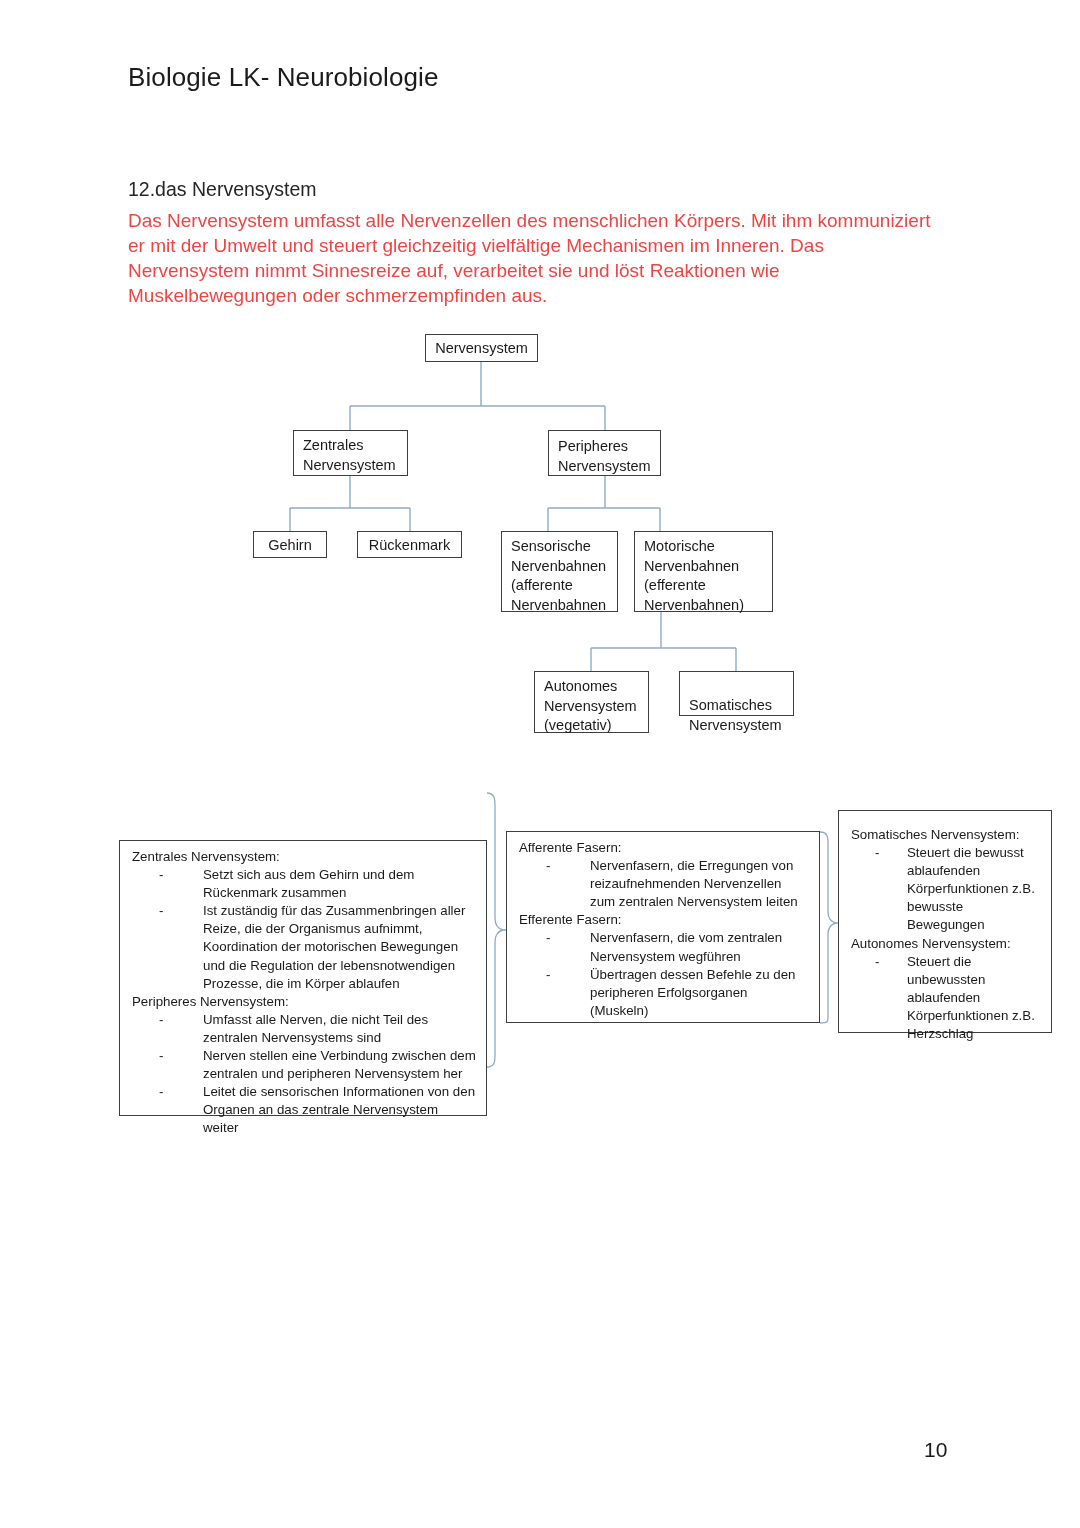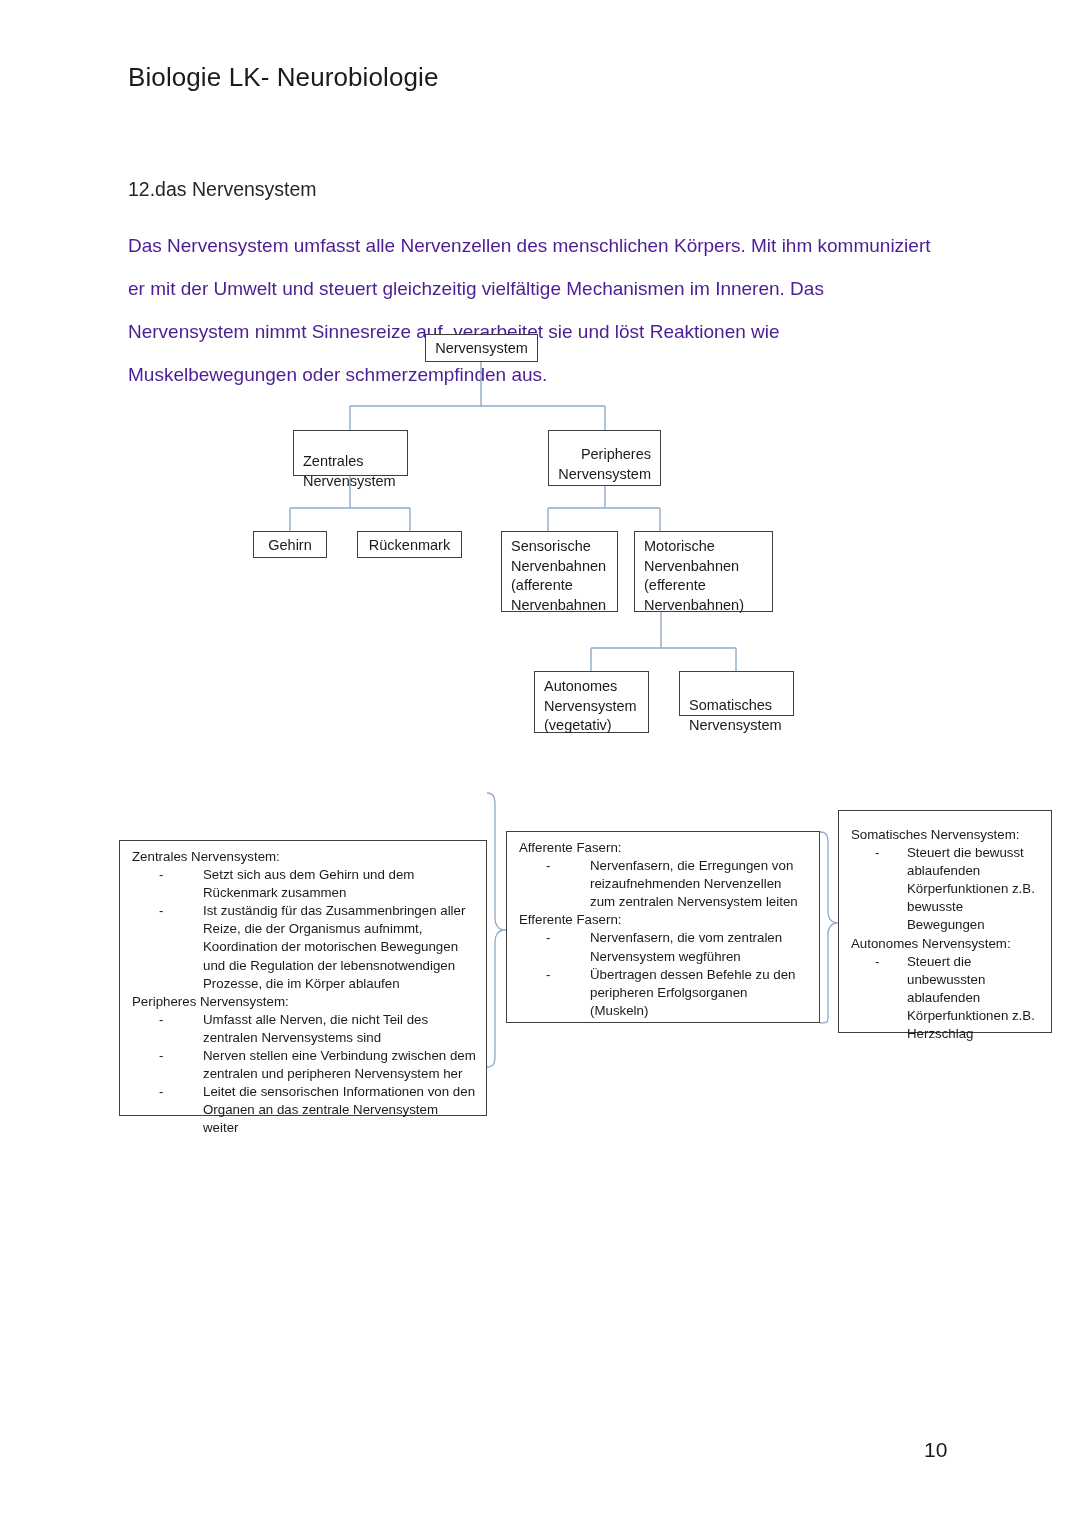--- a/index.html
+++ b/index.html
@@ -38,23 +38,22 @@
     font-size: 19.5px;
     color: #262626;
     white-space: nowrap;
   }
   #intro-paragraph {
     position: absolute;
     left: 128px;
     top: 208px;
     width: 820px;
     font-size: 19px;
-    line-height: 43px;
-    color: #4c1d95;
-    margin-top: 16px;
+    line-height: 25px;
+    color: #ef4444;
   }
 
   
   #flowchart {
     position: absolute;
     left: 0;
     top: 0;
     width: 1080px;
     height: 1528px;
     pointer-events: none;
@@ -67,22 +66,22 @@
     font-size: 14.5px;
     line-height: 19.5px;
     color: #1b1b1b;
     padding: 5px 9px;
   }
   .node.center {
     text-align: center;
   }
 
   #node-nervensystem   { left: 425px; top: 334px; width: 113px; height: 28px; padding-top: 4px; }
-  #node-zns           { left: 293px; top: 430px; width: 115px; height: 46px; padding-top: 21px; }
-  #node-pns           { left: 548px; top: 430px; width: 113px; height: 56px; padding-top: 14px; text-align: right; }
+  #node-zns           { left: 293px; top: 430px; width: 115px; height: 46px; padding-top: 5px; }
+  #node-pns           { left: 548px; top: 430px; width: 113px; height: 46px; padding-top: 6px; }
   #node-gehirn        { left: 253px; top: 531px; width: 74px;  height: 27px; padding-top: 4px; text-align: center; }
   #node-rueckenmark   { left: 357px; top: 531px; width: 105px; height: 27px; padding-top: 4px; text-align: center; }
   #node-sensorisch    { left: 501px; top: 531px; width: 117px; height: 81px; }
   #node-motorisch     { left: 634px; top: 531px; width: 139px; height: 81px; }
   #node-autonom       { left: 534px; top: 671px; width: 115px; height: 62px; }
   #node-somatisch     { left: 679px; top: 671px; width: 115px; height: 45px; padding-top: 24px; }
 
   
   .notebox {
     position: absolute;

